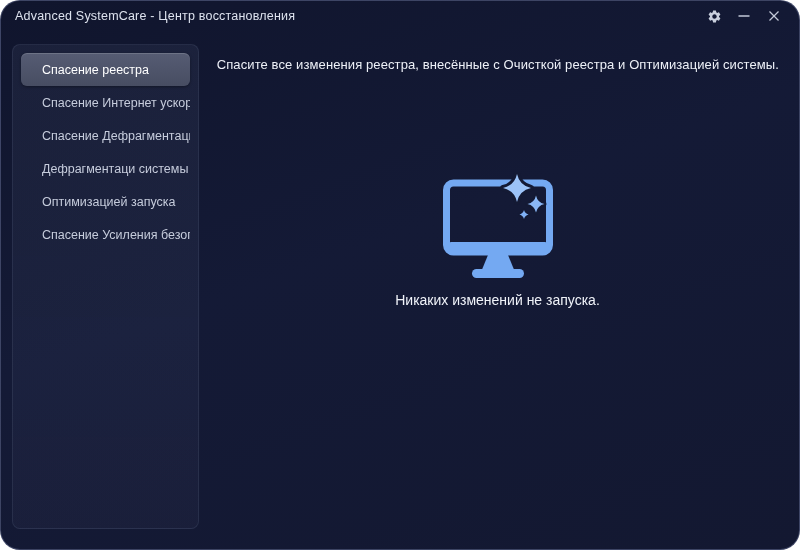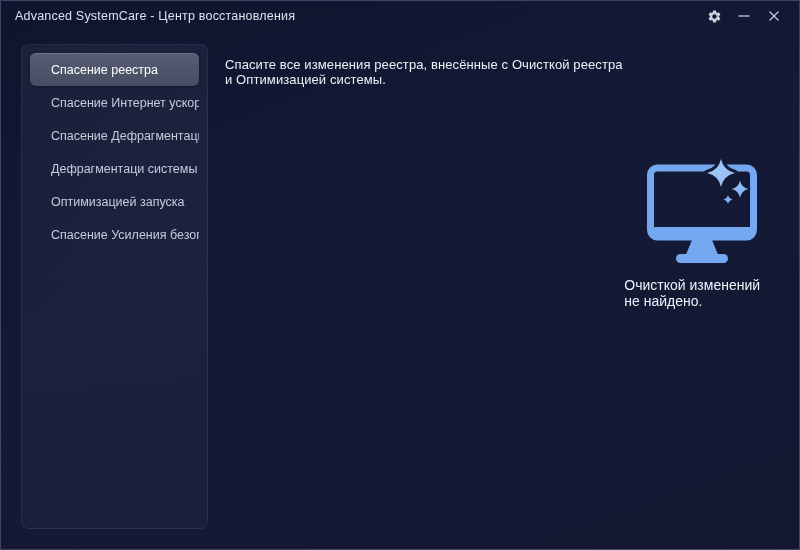--- a/index.html
+++ b/index.html
@@ -9,21 +9,21 @@
     height: 550px;
     background: #ffffff;
     overflow: hidden;
     font-family: "Liberation Sans", sans-serif;
   }
   .window {
     position: relative;
     width: 800px;
     height: 550px;
     box-sizing: border-box;
-    border-radius: 0;
+    border-radius: 20px;
     border: 1px solid rgba(140, 152, 195, 0.35);
     background: linear-gradient(160deg, #10152d 0%, #141a36 45%, #131831 100%);
     display: flex;
     flex-direction: column;
     overflow: hidden;
   }
   
   .titlebar {
     flex: 0 0 30px;
     height: 30px;
@@ -57,21 +57,21 @@
   .ctrl-btn svg { display: block; }
   
   .body-row {
     flex: 1;
     display: flex;
     min-height: 0;
   }
   .sidebar {
     flex: 0 0 187px;
     width: 187px;
-    margin: 13px 0 20px 20px;
+    margin: 13px 0 20px 11px;
     box-sizing: border-box;
     border-radius: 8px;
     border: 1px solid rgba(170, 182, 220, 0.10);
     background: linear-gradient(180deg, rgba(165, 175, 215, 0.075) 0%, rgba(165, 175, 215, 0.045) 100%);
     padding: 8px;
   }
   .side-item {
     height: 33px;
     display: flex;
     align-items: center;
@@ -85,23 +85,24 @@
   }
   .side-item.active {
     background: linear-gradient(180deg, #565c73 0%, #474d62 100%);
     box-shadow: inset 0 1px 0 rgba(255,255,255,0.14), 0 1px 3px rgba(0,0,0,0.35);
     color: #ffffff;
   }
   
   .main {
     flex: 1;
     display: flex;
-    flex-direction: row;
+    flex-direction: column;
     padding: 26px 20px 0 17px;
     min-width: 0;
+    text-align: right;
   }
   .main-header {
     font-size: 13px;
     font-weight: 500;
     color: #eef1f8;
     letter-spacing: 0.1px;
   }
   .empty-state {
     margin-top: 100px;
     display: flex;
@@ -186,18 +187,18 @@
 
             <rect x="30" y="97" width="52" height="9" rx="4.5" fill="#74a9f2"></rect>
 
             <path d="M75 2 Q77.5 13.5 89 16 Q77.5 18.5 75 30 Q72.5 18.5 61 16 Q72.5 13.5 75 2 Z" fill="#9cc3f8" stroke="#141a34" stroke-width="6" paint-order="stroke" stroke-linejoin="round"></path>
 
             <path d="M94 23.5 Q95.5 30.5 102.5 32 Q95.5 33.5 94 40.5 Q92.5 33.5 85.5 32 Q92.5 30.5 94 23.5 Z" fill="#8ab7f6" stroke="#141a34" stroke-width="4" paint-order="stroke" stroke-linejoin="round"></path>
 
             <path d="M82 38 Q82.8 41.4 86.5 42.5 Q82.8 43.6 82 47 Q81.2 43.6 77.5 42.5 Q81.2 41.4 82 38 Z" fill="#7fb0f4" stroke="#141a34" stroke-width="3" paint-order="stroke" stroke-linejoin="round"></path>
           </svg>
         </span>
-        <div class="empty-message">Очисткой изменений не найдено.</div>
+        <div class="empty-message">Никаких изменений не запуска.</div>
       </div>
     </main>
 
   </div>
 </div>
 
 </body></html>

